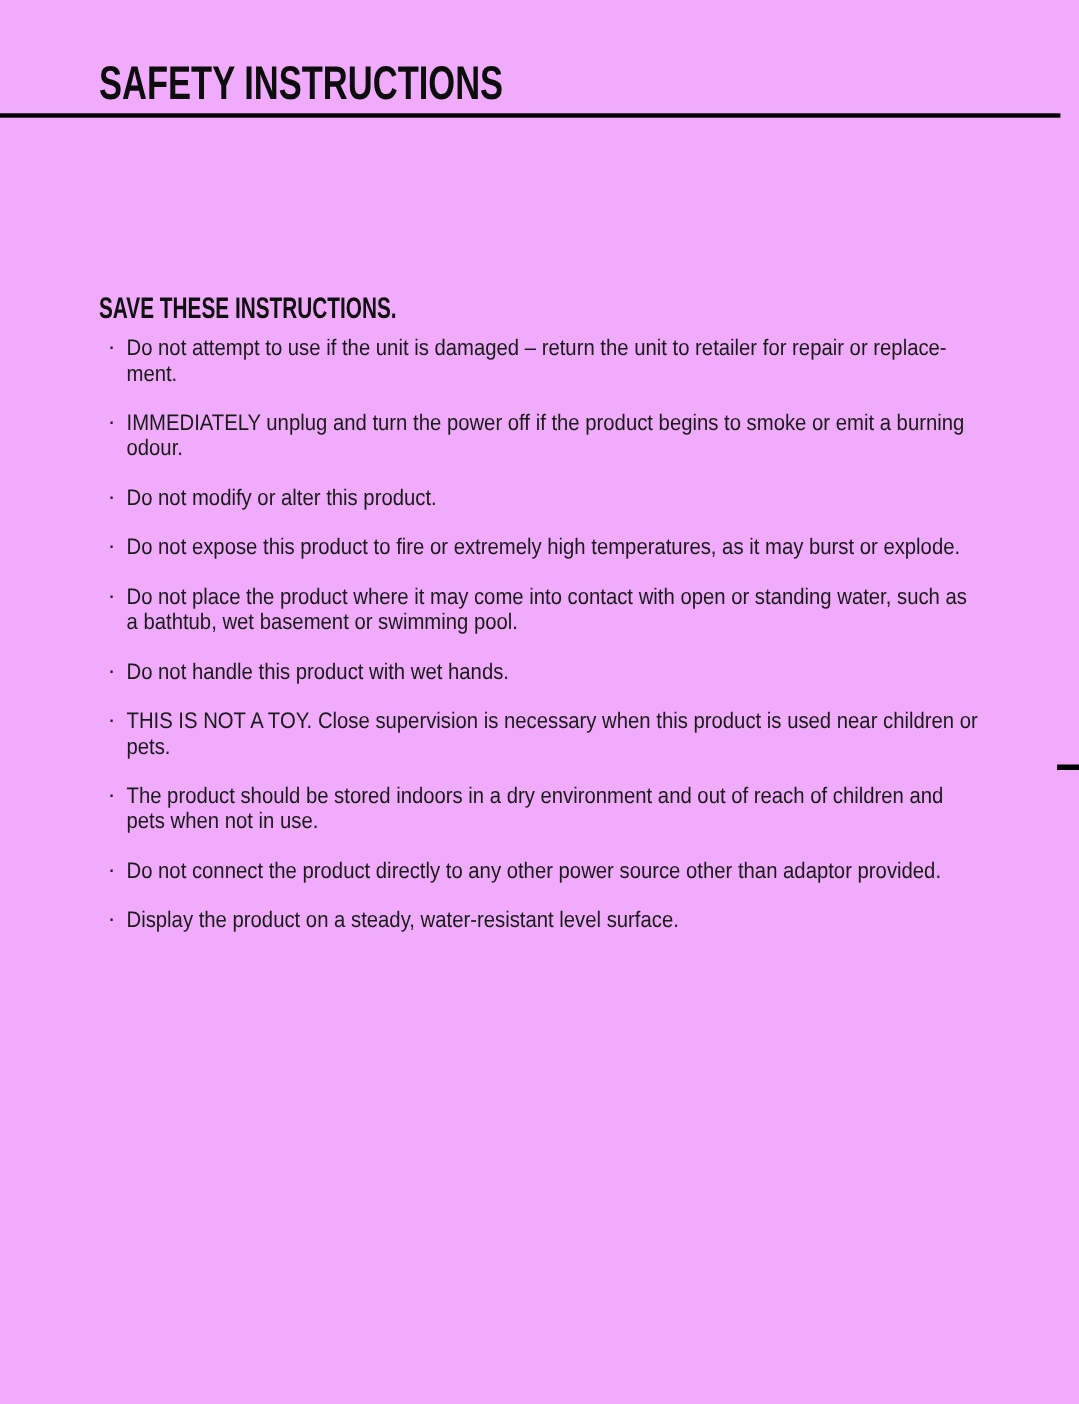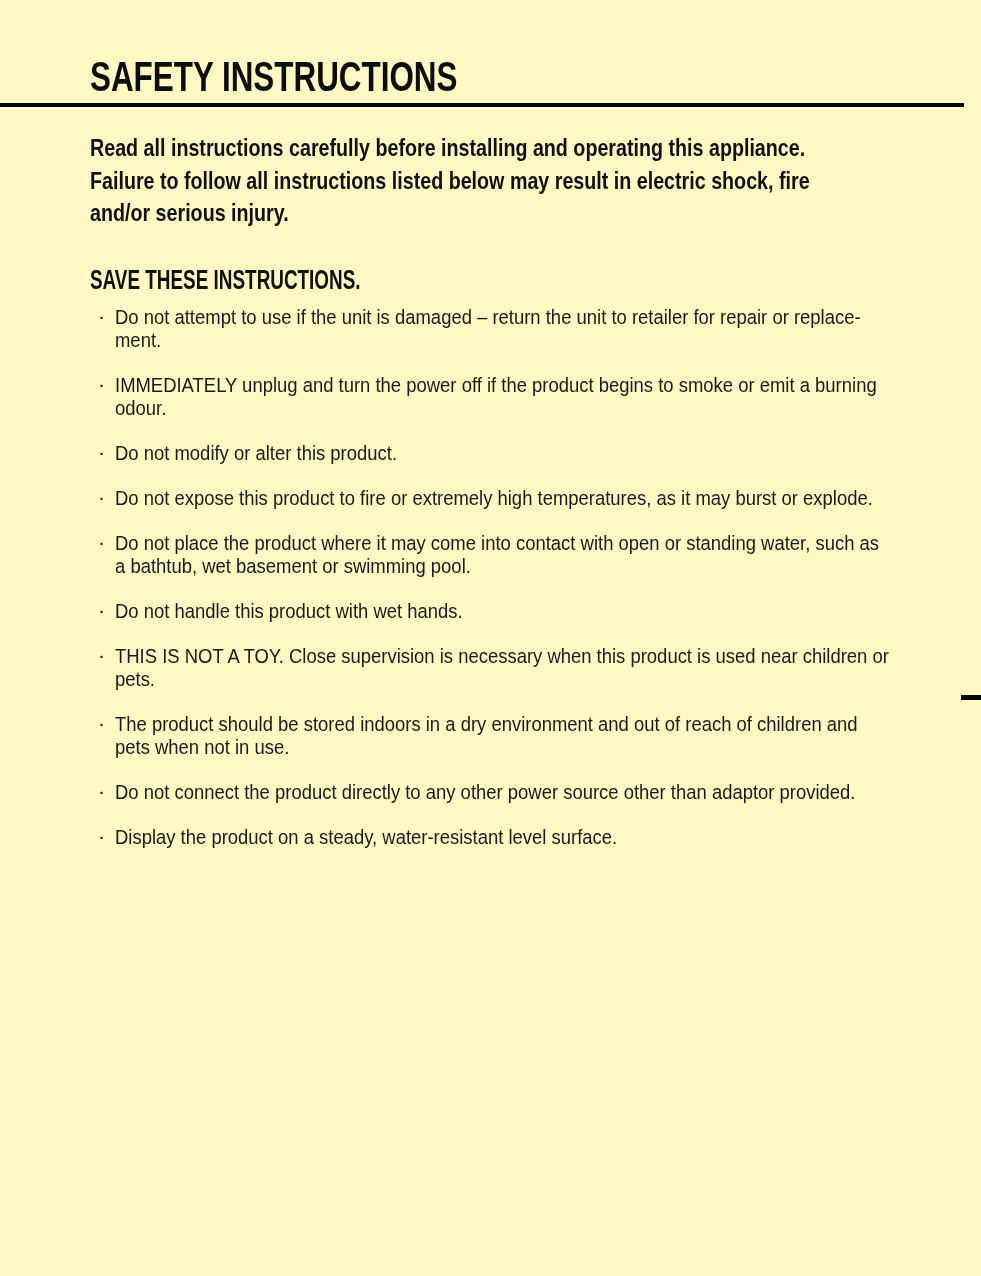--- a/index.html
+++ b/index.html
@@ -1,20 +1,20 @@
 <!DOCTYPE html>
 <html><head>
 <meta charset="utf-8">
 <style>
   html, body { margin: 0; padding: 0; background: #e8e8e8; }
   .page {
     position: relative;
     width: 981px;
     height: 1276px;
-    background: #fef9c3;
+    background: #f0abfc;
     overflow: hidden;
     font-family: "Liberation Sans", sans-serif;
     color: #161616;
   }
   
   .title {
     position: absolute;
     left: 90px;
     top: 55px;
     margin: 0;
@@ -107,25 +107,20 @@
 </style>
 </head>
 <body>
 
 <div class="page">
 
   <h1 class="title">SAFETY INSTRUCTIONS</h1>
 
   <div class="rule"></div>
 
-  <div class="intro">
-      <div class="intro-line">Read all instructions carefully before installing and operating this appliance.</div>
-      <div class="intro-line">Failure to follow all instructions listed below may result in electric shock, fire</div>
-      <div class="intro-line">and/or serious injury.</div>
-    </div>
 
   <h2 class="save">SAVE THESE INSTRUCTIONS.</h2>
 
   <ul class="bullets">
       <li class="bullet">
     <span class="dot">·</span>
     <div class="b-lines">
           <div class="b-line">Do not attempt to use if the unit is damaged – return the unit to retailer for repair or replace-</div>
           <div class="b-line">ment.</div>
         </div>

